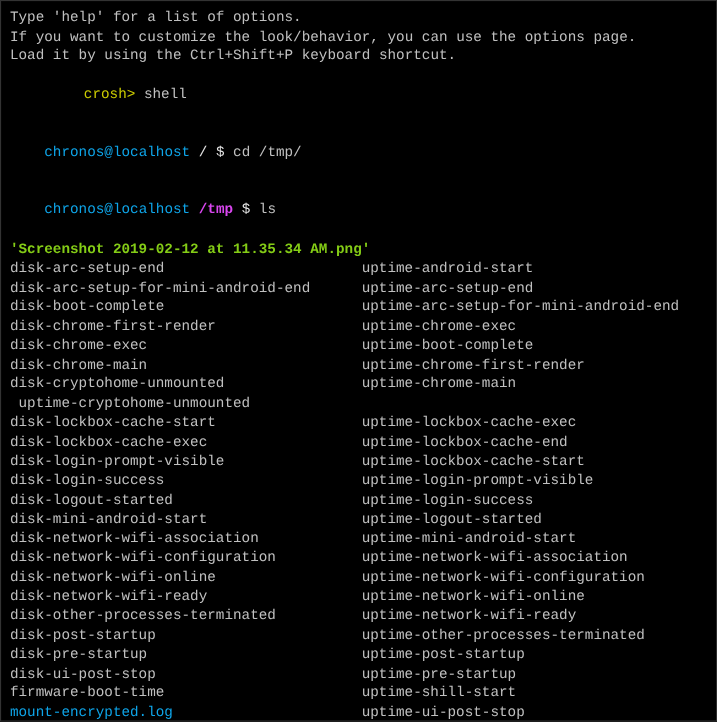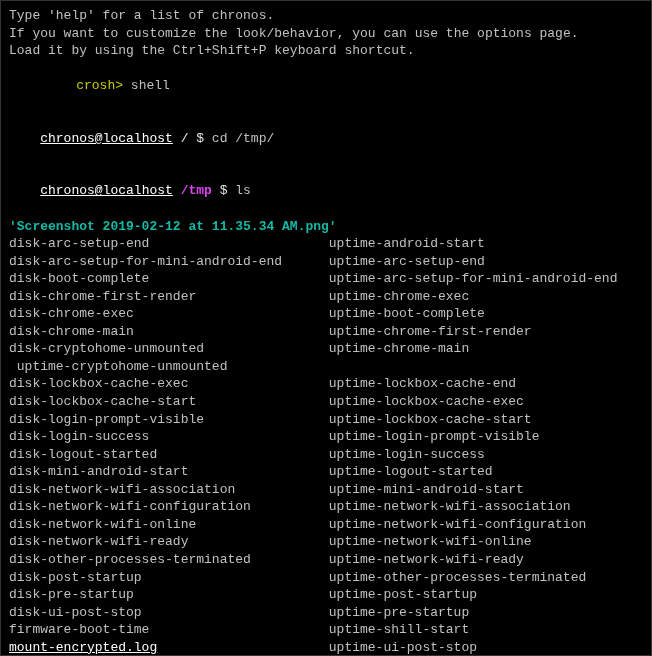--- a/index.html
+++ b/index.html
@@ -16,43 +16,43 @@
       line-height: 1.35;
       color: #c0c0c0;
       padding: 6px 8px;
       overflow: hidden;
       border: 1px solid #333;
     }
     .line {
       white-space: pre;
     }
     .yellow { color: #cdcd00; margin-left: 36px; }
-    .green { color: #ffffff; text-decoration: underline; }
+    .green { color: #0ea5e9; }
     .white { color: #e5e5e5; }
     .gray { color: #c0c0c0; }
     .blue-bold { color: #d946ef; font-weight: bold; }
-    .magenta-bold { color: #14b8a6; font-weight: bold; text-align: right; }
+    .magenta-bold { color: #84cc16; font-weight: bold; text-align: right; }
     .prompt-dollar { color: #e5e5e5; }
     .ls-row {
       display: flex;
     }
     .col1 {
       width: 312px;
       white-space: pre;
     }
     .col2 {
       white-space: pre;
     }
   </style>
 </head>
 <body>
 
 <div>
 
-  <div class="line">Type 'help' for a list of chronos.</div>
+  <div class="line">Type 'help' for a list of options.</div>
   <div class="line"></div>
   <div class="line">If you want to customize the look/behavior, you can use the options page.</div>
   <div class="line">Load it by using the Ctrl+Shift+P keyboard shortcut.</div>
   <div class="line"></div>
 
   <div class="line">
     <span class="yellow">crosh&gt;</span><span> shell</span>
   </div>
 
   <div class="line">
@@ -92,26 +92,26 @@
         <span class="col2 gray"> uptime-chrome-first-render</span>
       </div>
       <div class="ls-row">
         <span class="col1 gray">disk-cryptohome-unmounted</span>
         <span class="col2 gray"> uptime-chrome-main</span>
       </div>
       <div class="ls-row">
         <span class="col2 gray"> uptime-cryptohome-unmounted</span>
       </div>
       <div class="ls-row">
+        <span class="col1 gray">disk-lockbox-cache-start</span>
+        <span class="col2 gray"> uptime-lockbox-cache-exec</span>
+      </div>
+      <div class="ls-row">
         <span class="col1 gray">disk-lockbox-cache-exec</span>
         <span class="col2 gray"> uptime-lockbox-cache-end</span>
-      </div>
-      <div class="ls-row">
-        <span class="col1 gray">disk-lockbox-cache-start</span>
-        <span class="col2 gray"> uptime-lockbox-cache-exec</span>
       </div>
       <div class="ls-row">
         <span class="col1 gray">disk-login-prompt-visible</span>
         <span class="col2 gray"> uptime-lockbox-cache-start</span>
       </div>
       <div class="ls-row">
         <span class="col1 gray">disk-login-success</span>
         <span class="col2 gray"> uptime-login-prompt-visible</span>
       </div>
       <div class="ls-row">

